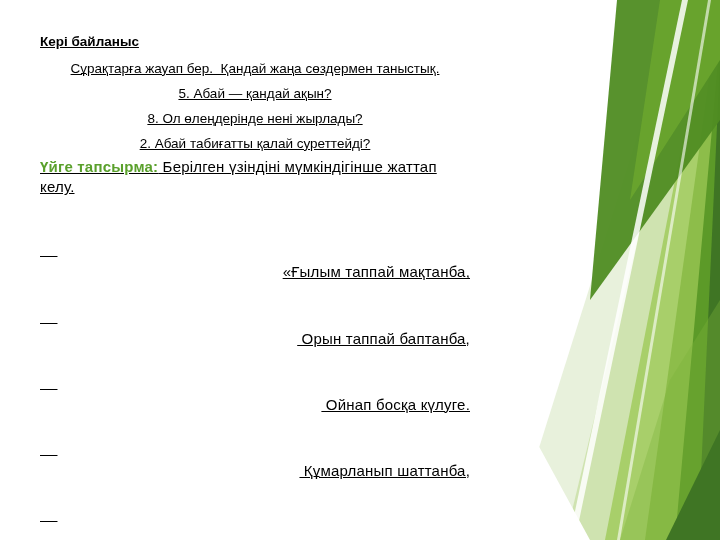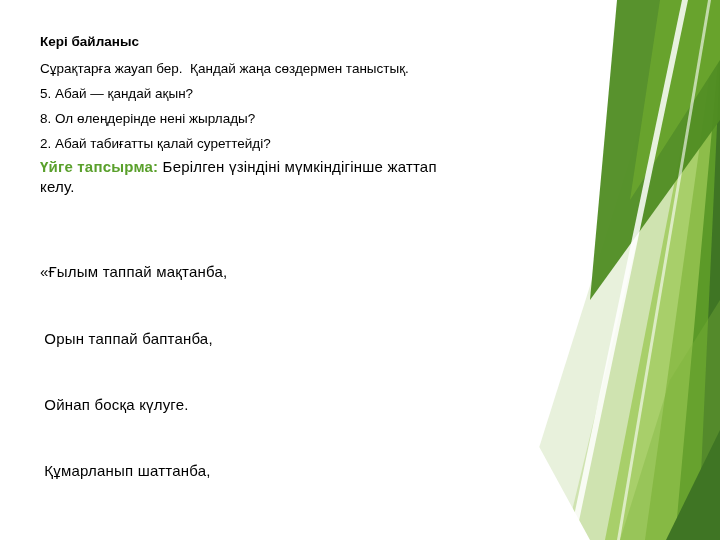--- a/index.html
+++ b/index.html
@@ -31,34 +31,36 @@
 
   
   .slide {
     position: absolute;
     left: 0;
     top: 0;
     width: 720px;
     height: 540px;
     box-sizing: border-box;
     padding: 30px 250px 0 40px;
+    text-decoration: underline;
   }
 
   .block-top {
     font-size: 13.5px;
     color: #000000;
     line-height: 1.85;
   }
   .block-top .heading {
     font-weight: bold;
     font-size: 13.5px;
     margin-bottom: 2px;
   }
   .block-top .line {
     white-space: pre-wrap;
+    text-align: center;
   }
 
   .block-hw {
     font-size: 15px;
     color: #000000;
     line-height: 1.35;
     letter-spacing: 0.2px;
   }
   .hw-label {
     color: #5aa02c;
@@ -71,20 +73,21 @@
   .block-poem {
     margin-top: 20px;
     font-size: 15px;
     color: #000000;
     line-height: 1.47;
     letter-spacing: 0.2px;
     white-space: pre;
   }
   .poem-line {
     white-space: pre;
+    text-align: right;
   }
 </style>
 </head>
 <body>
 
 <div class="deco">
   <svg width="250" height="540" viewBox="0 0 250 540" xmlns="http://www.w3.org/2000/svg">
 
     <rect x="0" y="0" width="250" height="540" fill="#ffffff"></rect>
 

